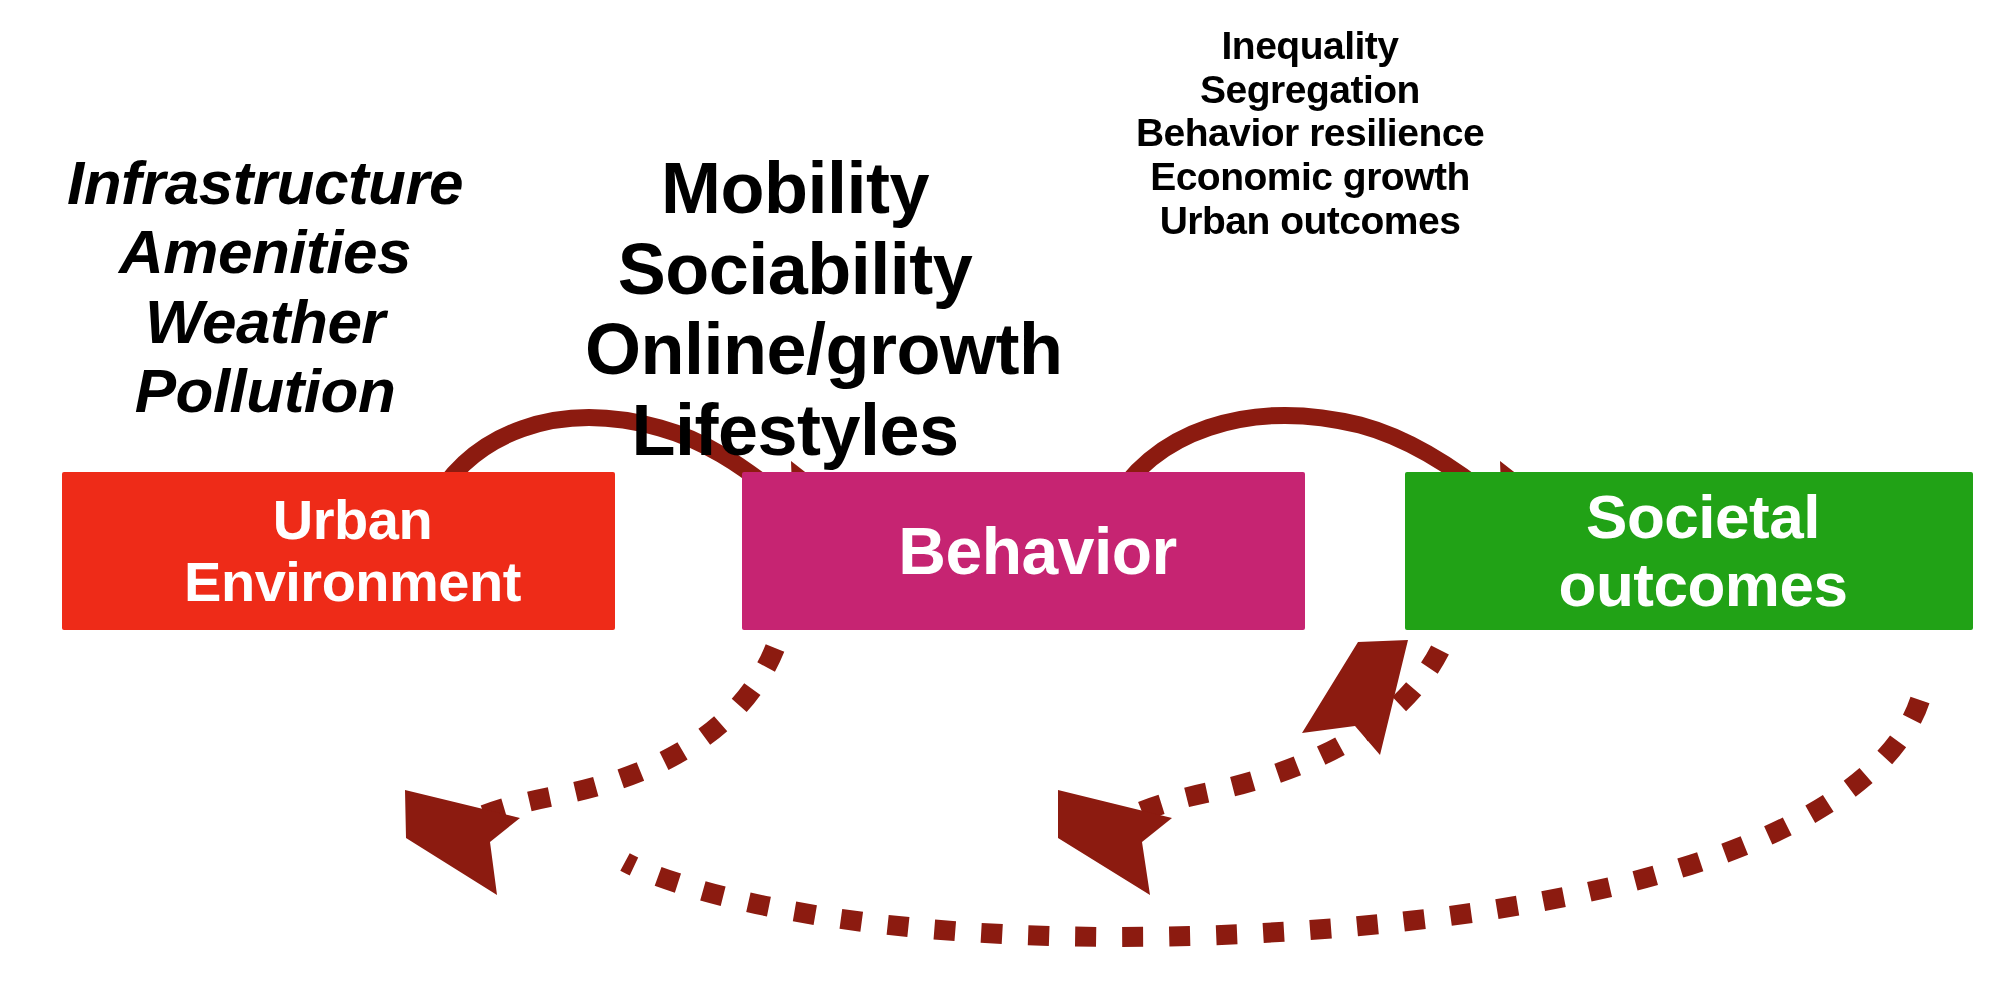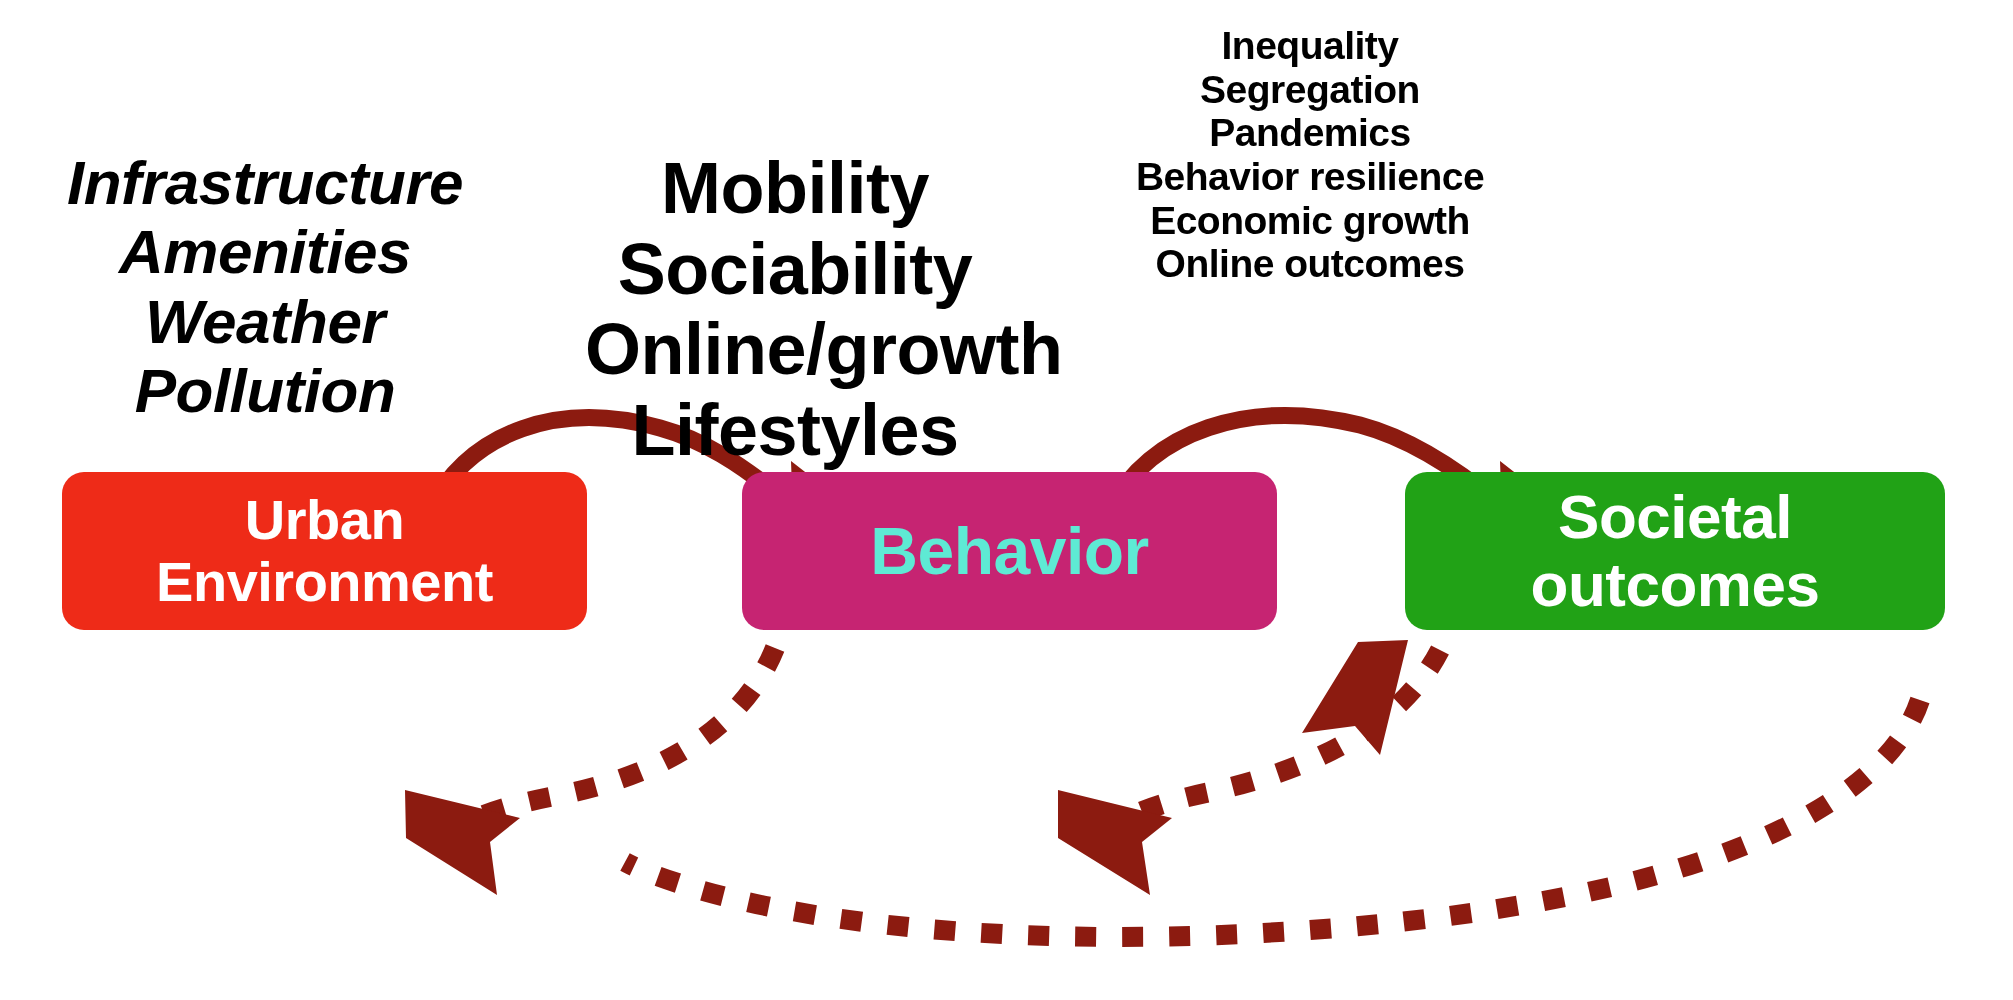--- a/index.html
+++ b/index.html
@@ -60,25 +60,26 @@
     font-size: 39px;
   }
 
   
   .node-box {
     position: absolute;
     display: flex;
     align-items: center;
     justify-content: center;
     text-align: center;
-    border-radius: 22px;
+    border-radius: 2px;
     color: #ffffff;
     font-weight: bold;
     line-height: 1.1;
     letter-spacing: -0.5px;
+    padding-left: 28px;
   }
   .node-label {
     display: block;
     width: 100%;
   }
   #node-urban {
     left: 62px;
     top: 472px;
     width: 525px;
     height: 158px;
@@ -143,34 +144,33 @@
   <div class="attr-col" id="attrs-behavior">
     <span class="attr-line">Mobility</span>
     <span class="attr-line">Sociability</span>
     <span class="attr-line">Online/growth</span>
     <span class="attr-line">Lifestyles</span>
   </div>
 
   <div class="attr-col" id="attrs-societal">
     <span class="attr-line">Inequality</span>
     <span class="attr-line">Segregation</span>
-    <span class="attr-line">Pandemics</span>
     <span class="attr-line">Behavior resilience</span>
     <span class="attr-line">Economic growth</span>
-    <span class="attr-line">Online outcomes</span>
+    <span class="attr-line">Urban outcomes</span>
   </div>
 
   <div class="node-box" id="node-urban" style="background: rgb(238, 43, 24); color: rgb(255, 255, 255);">
     <span class="node-label">
       <span>Urban</span><br>
       <span>Environment</span>
     </span>
   </div>
 
-  <div class="node-box" id="node-behavior" style="background: rgb(198, 36, 114); color: #5eead4;">
+  <div class="node-box" id="node-behavior" style="background: rgb(198, 36, 114); color: #ffffff;">
     <span class="node-label">Behavior</span>
   </div>
 
   <div class="node-box" id="node-societal" style="background: rgb(33, 162, 22); color: rgb(255, 255, 255); justify-content: center;">
     <span class="node-label">
       <span>Societal</span><br>
       <span>outcomes</span>
     </span>
   </div>
 

